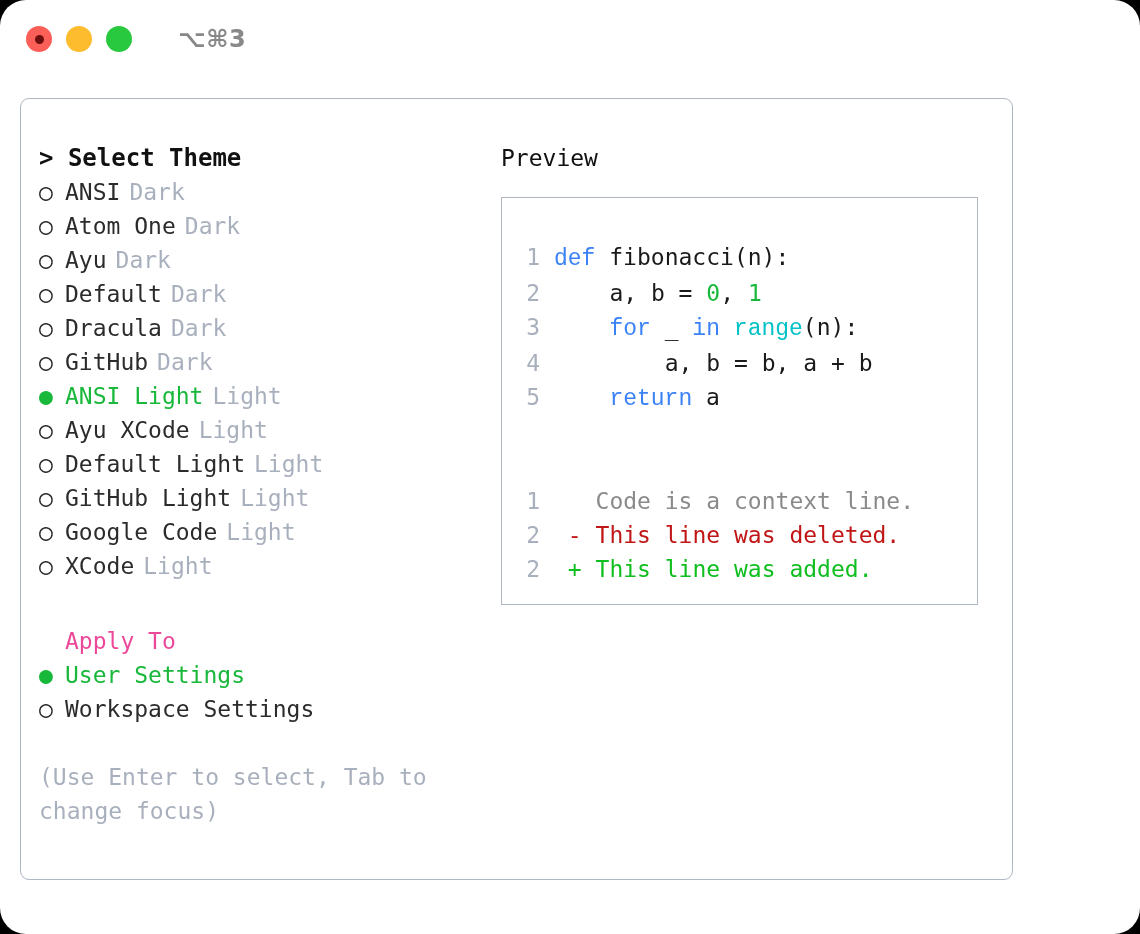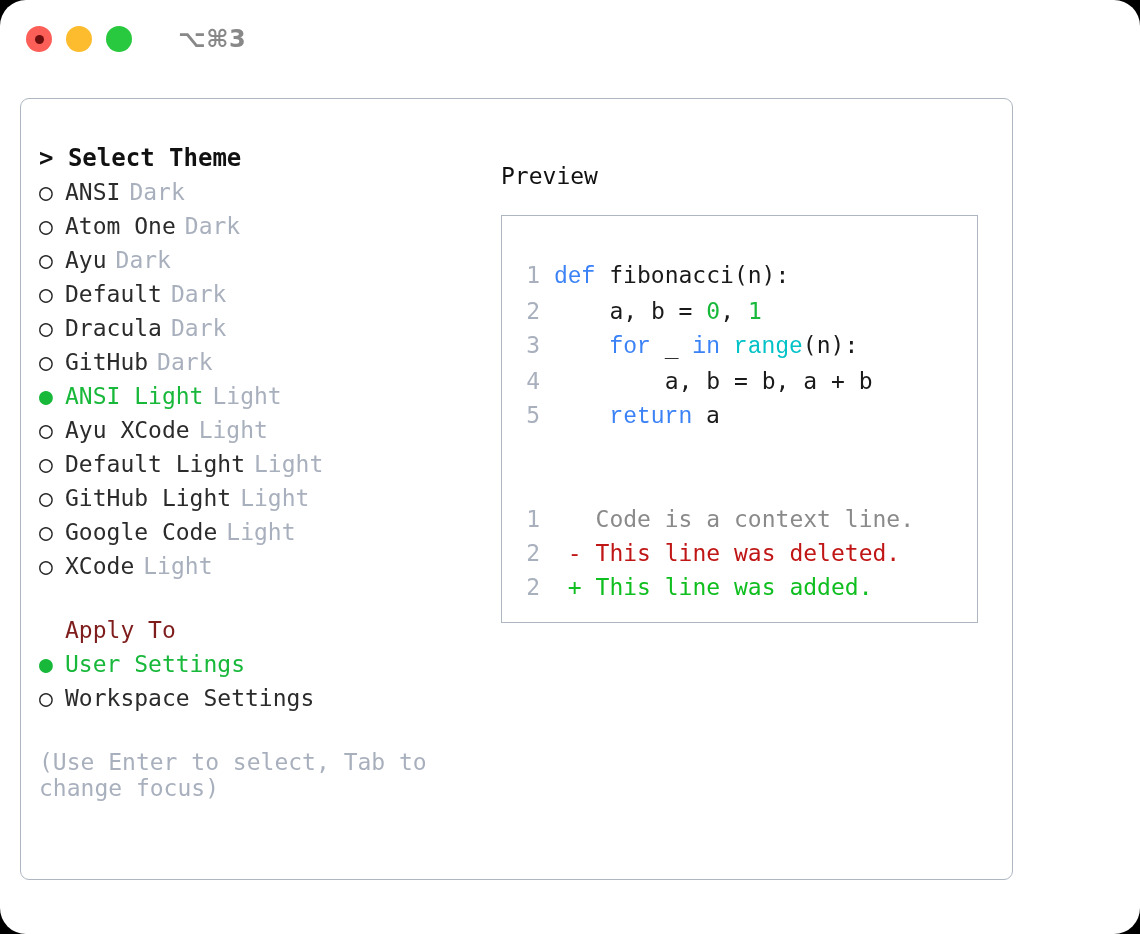--- a/index.html
+++ b/index.html
@@ -118,41 +118,41 @@
     line-height: 34px;
   }
   .bullet.off { color: #2b2b2b; }
   .bullet.on  { color: #18b83a; }
   .opt-label { color: #2b2b2b; }
   .opt-label.sel { color: #18b83a; }
   .opt-suffix { color: #a9b0bd; padding-left: 9px; }
 
   .group-head {
     font-size: 23px;
-    color: #7f1d1d;
+    color: #ec4899;
     line-height: 34px;
     white-space: pre;
     padding-left: 26px;
-    margin-top: 30px;
+    margin-top: 41px;
   }
   .hint {
     color: #a9b0bd;
     font-size: 23px;
-    line-height: 26px;
+    line-height: 34px;
     width: 400px;
     margin-top: 34px;
     white-space: pre-wrap;
     letter-spacing: 0px;
   }
 
   
   .right-col {
     position: absolute;
     left: 480px;
-    top: 60px;
+    top: 42px;
     width: 500px;
   }
   .preview-title {
     font-size: 23px;
     color: #111111;
     line-height: 34px;
     white-space: pre;
   }
   .preview-box {
     margin-top: 22px;

